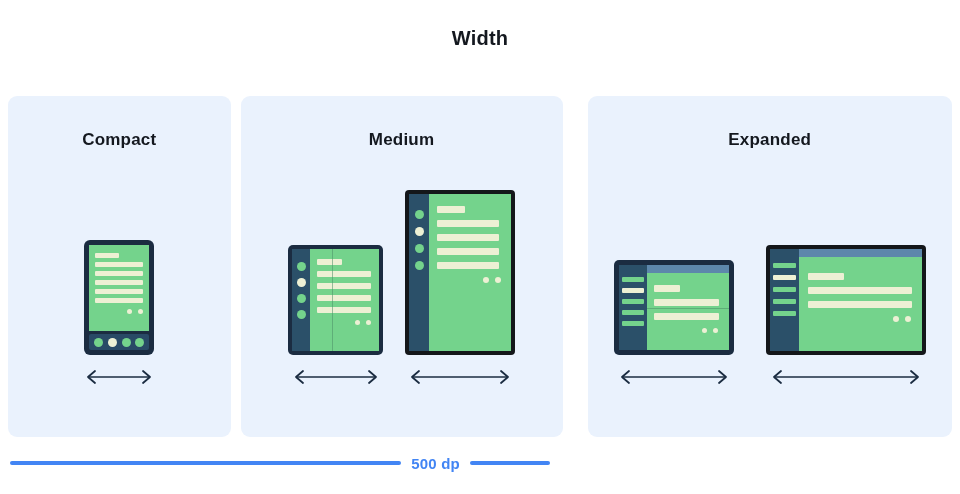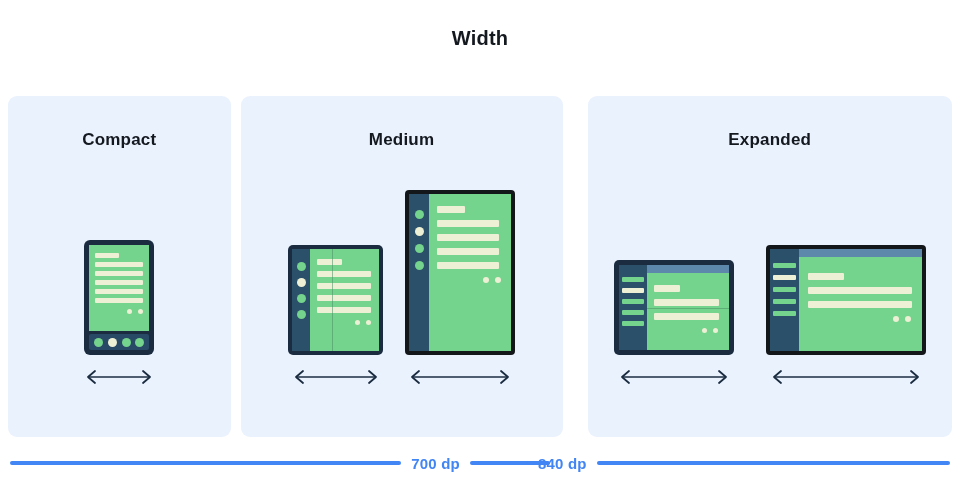--- a/index.html
+++ b/index.html
@@ -267,25 +267,20 @@
 
       </div>
     </div>
 
   </div>
 
   <div class="measure">
 
     <div class="mrow" style="left:10px;width:540px;">
       <div class="mline" style="flex:1 1 auto;"></div>
-      <div class="mlabel">700 dp</div>
+      <div class="mlabel">500 dp</div>
       <div class="mline" style="width:80px;"></div>
     </div>
 
-    <div class="mrow" style="left:478px;width:472px;">
-      <div class="mline" style="width:50px;"></div>
-      <div class="mlabel">840 dp</div>
-      <div class="mline" style="flex:1 1 auto;"></div>
-    </div>
 
   </div>
 
 </div>
 
 </body></html>

